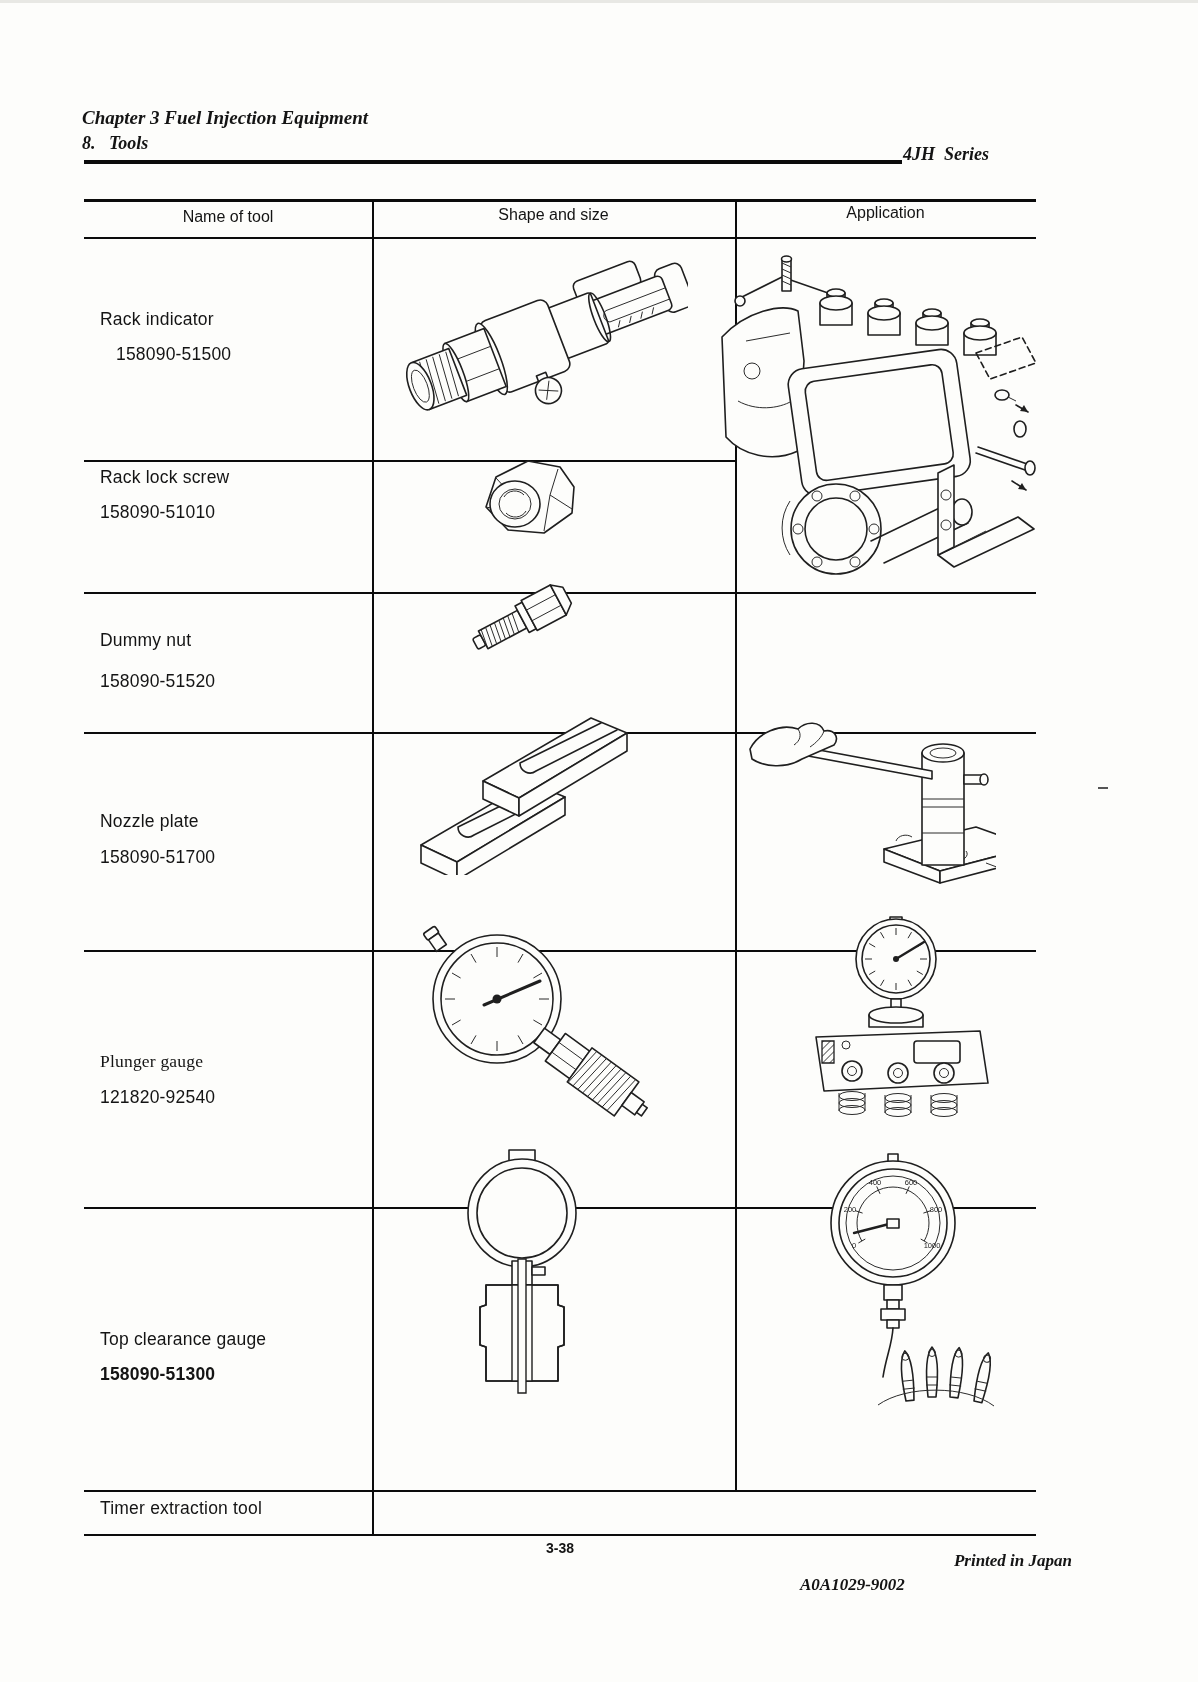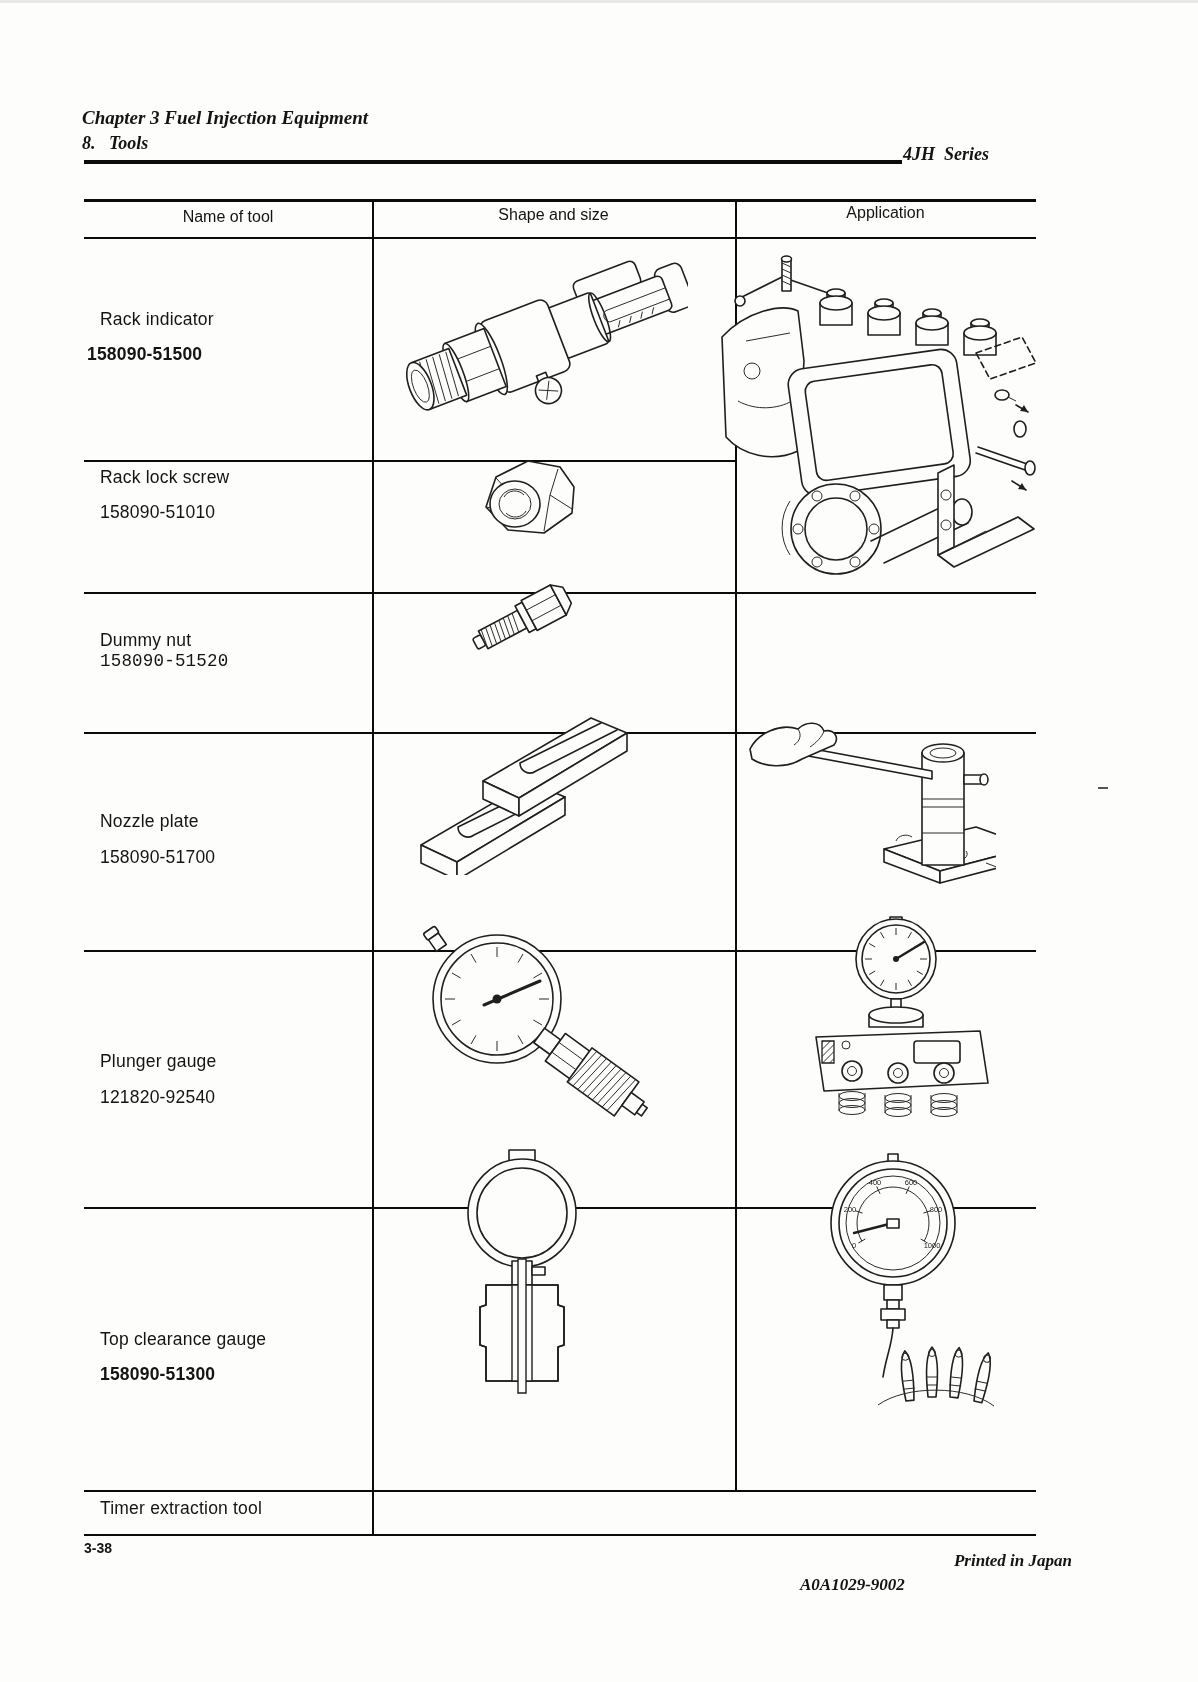--- a/index.html
+++ b/index.html
@@ -41,32 +41,32 @@
   <div class="abs rule" style="left:84px;top:1487px;width:952px;height:2px;"></div>
   <div class="abs rule" style="left:84px;top:1531px;width:952px;height:2px;"></div>
   <div class="abs rule" style="left:372px;top:196px;width:2px;height:1337px;"></div>
   <div class="abs rule" style="left:735px;top:196px;width:2px;height:1293px;"></div>
 
   <div class="abs colhead" style="left:84px;top:205px;width:288px;">Name of tool</div>
   <div class="abs colhead" style="left:372px;top:203px;width:363px;">Shape and size</div>
   <div class="abs colhead" style="left:735px;top:201px;width:301px;">Application</div>
 
   <div class="abs cellname" style="left:100px;top:306px;">Rack indicator</div>
-  <div class="abs cellname" style="left:87px;top:341px;font-weight:bold;">158090-51500</div>
+  <div class="abs cellname" style="left:116px;top:341px;">158090-51500</div>
 
   <div class="abs cellname" style="left:100px;top:464px;">Rack lock screw</div>
   <div class="abs cellname" style="left:100px;top:499px;">158090-51010</div>
 
   <div class="abs cellname" style="left:100px;top:627px;">Dummy nut</div>
-  <div class="abs cellname" style="left:100px;top:648px;font-family:Liberation Mono, monospace;">158090-51520</div>
+  <div class="abs cellname" style="left:100px;top:668px;">158090-51520</div>
 
   <div class="abs cellname" style="left:100px;top:808px;">Nozzle plate</div>
   <div class="abs cellname" style="left:100px;top:844px;">158090-51700</div>
 
-  <div class="abs cellname" style="left:100px;top:1048px;">Plunger gauge</div>
+  <div class="abs cellname" style="left:100px;top:1048px;font-family:Liberation Serif, serif;">Plunger gauge</div>
   <div class="abs cellname" style="left:100px;top:1084px;">121820-92540</div>
 
   <div class="abs cellname" style="left:100px;top:1326px;">Top clearance gauge</div>
   <div class="abs cellname" style="left:100px;top:1361px;font-weight:bold;">158090-51300</div>
 
   <div class="abs cellname" style="left:100px;top:1495px;">Timer extraction tool</div>
 
   <div class="abs" style="left:1098px;top:784px;width:10px;height:2px;background:#555;"></div>
 
   <svg class="abs" style="left:388px;top:240px;" width="300" height="190" viewBox="0 0 300 190">
@@ -345,17 +345,17 @@
       </g>
       <g transform="translate(188,252) rotate(12)">
         <path class="lnf" d="M0,0 C-3,-28 -1,-44 4,-50 C9,-44 11,-28 8,0 Z"></path>
         <circle class="thin" cx="4" cy="-44" r="3.5"></circle>
           <path class="thin" d="M-1,-20 H9 M-2,-12 H10"></path>
       </g>
     </g>
     <path class="thin" d="M92,256 C120,236 180,236 208,257"></path>
   </svg>
 
-  <div class="abs" style="left:84px;top:1537px;width:952px;font-size:14px;font-weight:bold;">3-38</div>
+  <div class="abs" style="left:84px;top:1537px;width:952px;text-align:center;font-size:14px;font-weight:bold;">3-38</div>
   <div class="abs serif-it" style="left:800px;top:1548px;width:272px;text-align:right;font-size:17px;">Printed in Japan</div>
   <div class="abs serif-it" style="left:800px;top:1572px;width:272px;font-size:17px;">A0A1029-9002</div>
 
 </div>
 
 </body></html>

